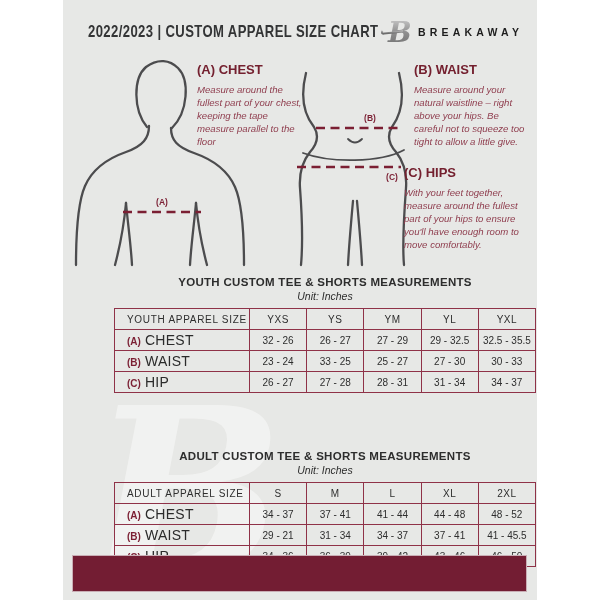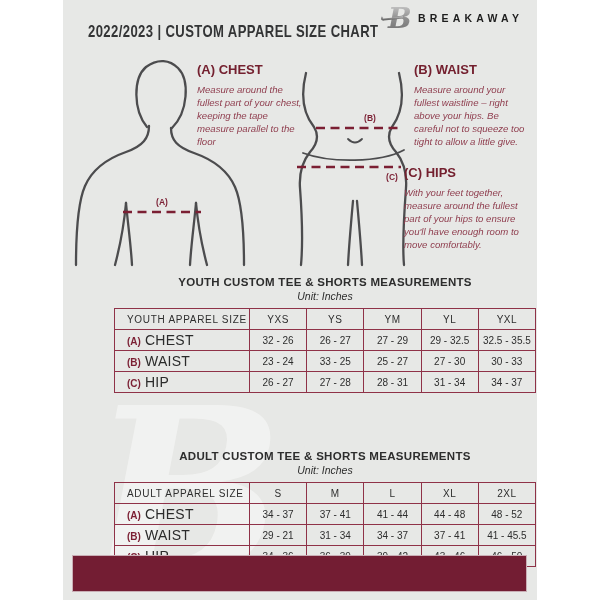--- a/index.html
+++ b/index.html
@@ -4,21 +4,21 @@
 <style>
   html,body{margin:0;padding:0;background:#ffffff;}
   .canvas{position:relative;width:600px;height:600px;background:#ffffff;overflow:hidden;
           font-family:"Liberation Sans",sans-serif;}
   .page{position:absolute;left:63px;top:0;width:474px;height:600px;background:#e7e8e6;}
 
   
   .doc-title{position:absolute;left:25px;top:24px;font-size:13.5px;font-weight:700;
              color:#333435;letter-spacing:.4px;transform:scale(.97,1.18);
              transform-origin:left center;white-space:nowrap;z-index:2;}
-  .brand{position:absolute;left:318px;top:0;height:36px;display:flex;align-items:center;
+  .brand{position:absolute;left:318px;top:14px;height:36px;display:flex;align-items:center;
          gap:7px;z-index:2;justify-content:center;}
   .brand-name{font-size:10.5px;font-weight:700;letter-spacing:4.2px;color:#1d1d1d;}
 
   
   .guide-block{position:absolute;z-index:2;}
   .guide-heading{font-size:13px;font-weight:700;color:#74202f;margin-bottom:6px;}
   .guide-text{font-size:9.6px;font-style:italic;color:#8f3d4e;line-height:1.36;}
   .gb-a{left:134px;top:62px;width:108px;}
   .gb-b{left:351px;top:62px;width:112px;}
   .gb-c{left:341px;top:165px;width:124px;}
@@ -102,21 +102,21 @@
         <text x="392" y="180">(C)</text>
       </g>
     </svg>
 
     <div class="guide-block gb-a">
       <div class="guide-heading">(A) CHEST</div>
       <div class="guide-text">Measure around the fullest part of your chest, keeping the tape measure parallel to the floor</div>
     </div>
     <div class="guide-block gb-b">
       <div class="guide-heading">(B) WAIST</div>
-      <div class="guide-text">Measure around your fullest waistline – right above your hips. Be careful not to squeeze too tight to allow a little give.</div>
+      <div class="guide-text">Measure around your natural waistline – right above your hips. Be careful not to squeeze too tight to allow a little give.</div>
     </div>
     <div class="guide-block gb-c">
       <div class="guide-heading">(C) HIPS</div>
       <div class="guide-text">With your feet together, measure around the fullest part of your hips to ensure you'll have enough room to move comfortably.</div>
     </div>
 
     <div class="table-block tb-youth">
       <div class="tbl-title">YOUTH CUSTOM TEE &amp; SHORTS MEASUREMENTS</div>
       <div class="tbl-unit">Unit: Inches</div>
       <table class="size-table">

